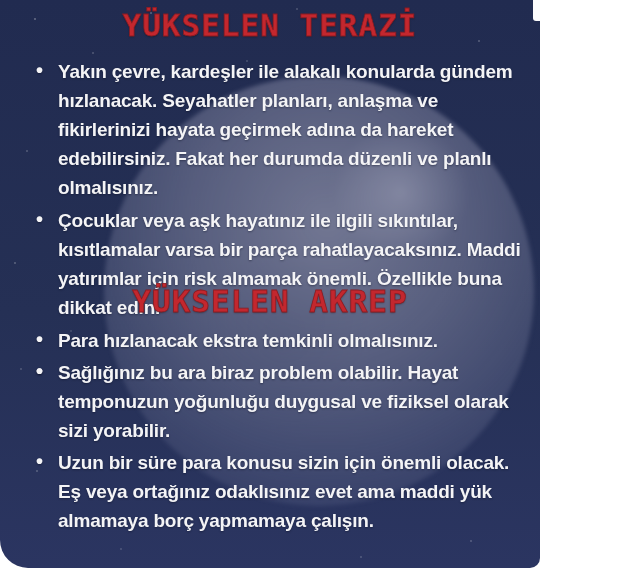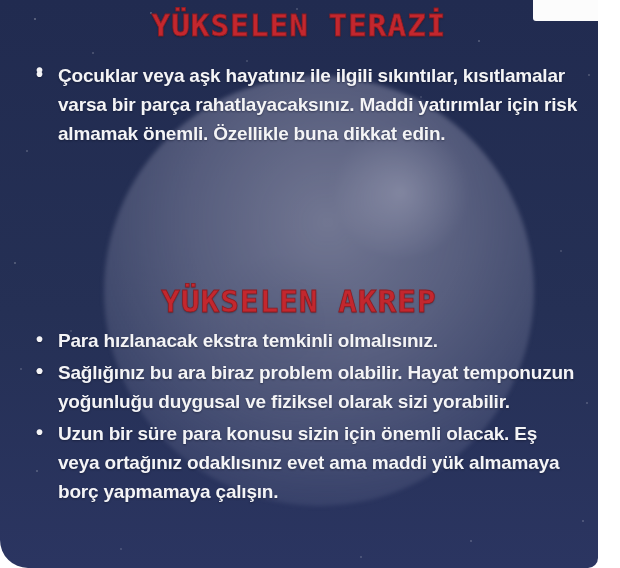--- a/index.html
+++ b/index.html
@@ -2,21 +2,21 @@
 <html><head>
 <meta charset="utf-8">
 <style>
   html, body {
     margin: 0;
     padding: 0;
     background: #ffffff;
   }
   .card {
     position: relative;
-    width: 598px;
+    width: 540px;
     height: 568px;
     overflow: hidden;
     border-radius: 0 0 10px 28px;
     background: linear-gradient(180deg, #212b50 0%, #253055 55%, #2b3561 100%);
     font-family: "Liberation Sans", sans-serif;
     text-decoration: underline;
   }
 
   
   .moon {
@@ -153,20 +153,21 @@
 
   <div class="moon"></div>
   <div class="stars"></div>
   <div class="white-patch"></div>
 
   <h1 class="title" id="title-terazi">YÜKSELEN TERAZİ</h1>
 
   <ul class="bullets" id="list-terazi">
     <li>
       <span class="dot">•</span>
+      <span>Yakın çevre, kardeşler ile alakalı konularda gündem hızlanacak.  Seyahatler planları, anlaşma ve fikirlerinizi hayata geçirmek adına da hareket edebilirsiniz. Fakat her durumda düzenli ve planlı olmalısınız.</span>
     </li>
     <li>
       <span class="dot">•</span>
       <span>Çocuklar veya aşk hayatınız ile ilgili sıkıntılar, kısıtlamalar varsa bir parça rahatlayacaksınız.  Maddi yatırımlar için risk almamak önemli. Özellikle buna dikkat edin.</span>
     </li>
   </ul>
 
   <h1 class="title" id="title-akrep">YÜKSELEN AKREP</h1>
 
   <ul class="bullets" id="list-akrep">

